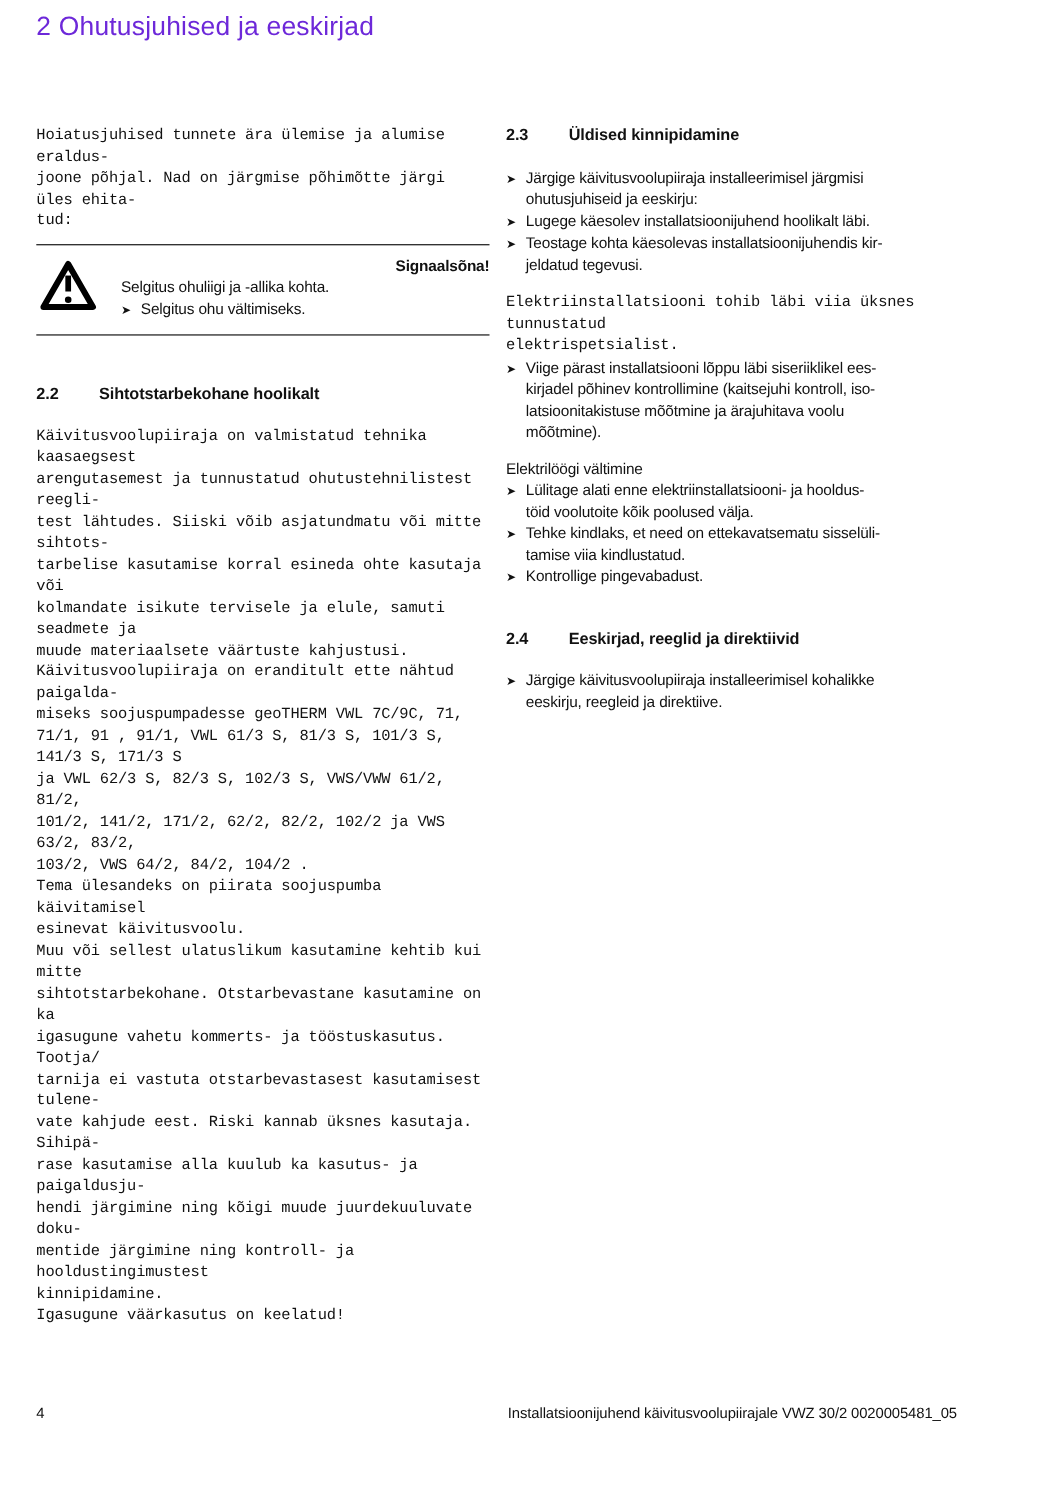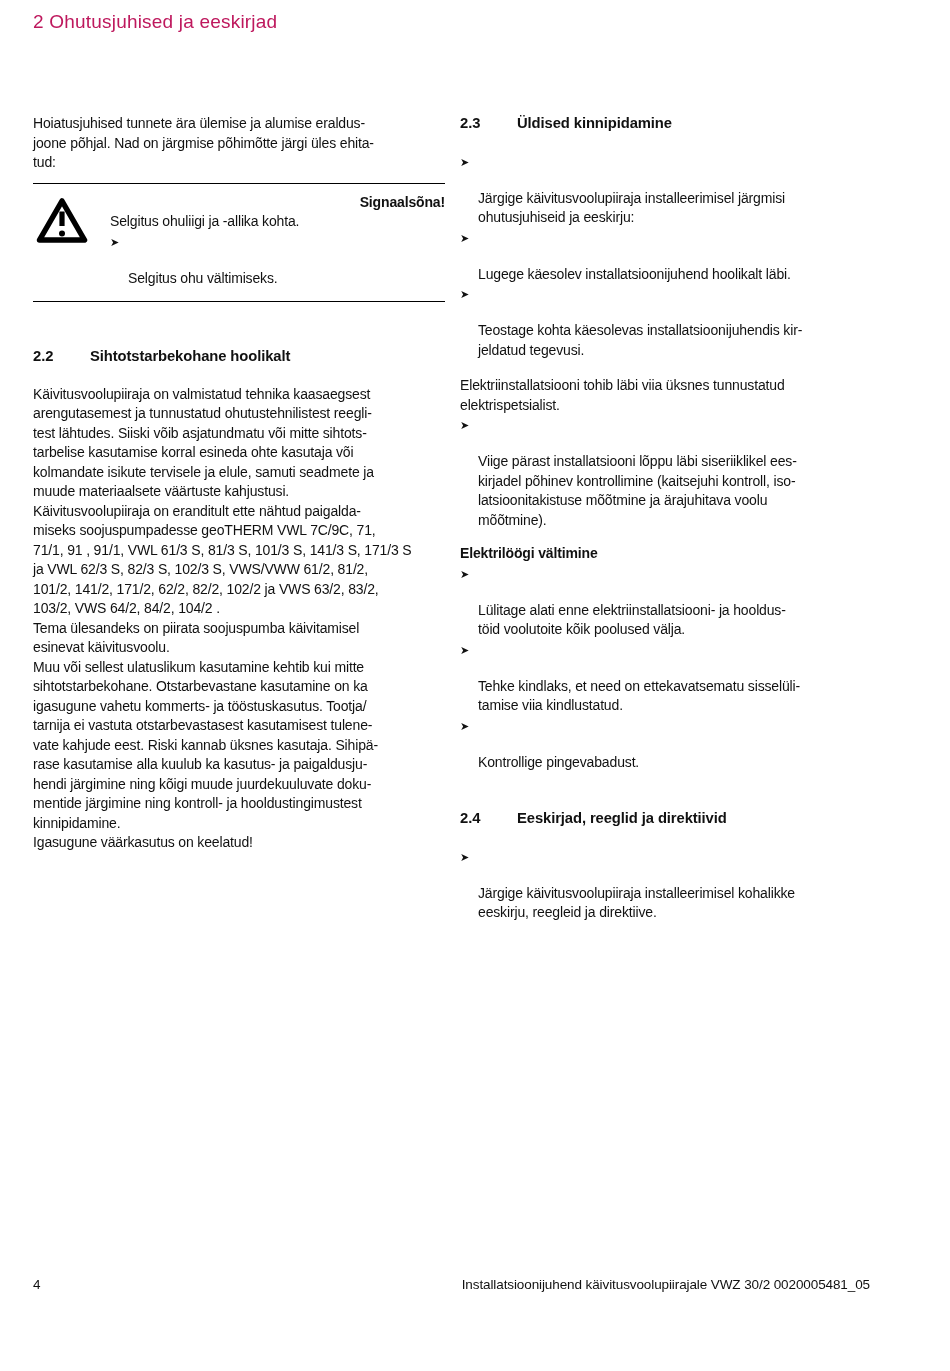--- a/index.html
+++ b/index.html
@@ -11,23 +11,23 @@
     margin: 0 auto;
     background: #ffffff;
     font-family: "Liberation Sans", "DejaVu Sans", sans-serif;
     color: #111;
     overflow: hidden;
   }
   .chapter-title {
     position: absolute;
     left: 33px;
     top: 11px;
-    font-size: 19px;
+    font-size: 24px;
     font-weight: 400;
-    color: #be185d;
+    color: #6d28d9;
     letter-spacing: 0.2px;
   }
   .col {
     position: absolute;
     top: 114px;
     font-size: 14px;
     line-height: 19.5px;
     letter-spacing: -0.15px;
   }
   .col-left  { left: 33px;  width: 412px; }
@@ -35,44 +35,44 @@
 
   .sec-heading {
     display: flex;
     font-size: 14.8px;
     font-weight: 700;
     margin: 0 0 18px 0;
     letter-spacing: -0.1px;
   }
   .sec-num { flex: 0 0 57px; }
 
-  .para { margin: 0; white-space: pre-line; }
+  .para { margin: 0; white-space: pre-line; font-family: Liberation Mono, monospace; }
 
   .bullet { display: flex; align-items: flex-start; }
   .bullet-marker {
     flex: 0 0 18px;
     font-size: 11px;
     line-height: 19.5px;
     padding-top: 1px;
     font-family: "DejaVu Sans", sans-serif;
   }
-  .bullet-text { flex: 1; white-space: pre-line; margin-top: 37px; }
+  .bullet-text { flex: 1; white-space: pre-line; }
 
   .warning-box {
     border-top: 1px solid #000;
     border-bottom: 1px solid #000;
     margin: 10px 0 45px 0;
     padding: 9px 0 13px 0;
     display: flex;
   }
   .warning-icon-wrap { flex: 0 0 77px; padding: 4px 0 0 3px; }
   .warning-content { flex: 1; }
   .bold { font-weight: 700; text-align: right; }
 
-  .subheading { font-weight: 700; margin: 0; }
+  .subheading { font-weight: 400; margin: 0; }
 
   .mb16 { margin-bottom: 16px; }
   .mb14 { margin-bottom: 14px; }
   .mb37 { margin-bottom: 37px; }
 
   .footer {
     position: absolute;
     left: 33px;
     top: 1277px;
     width: 837px;

